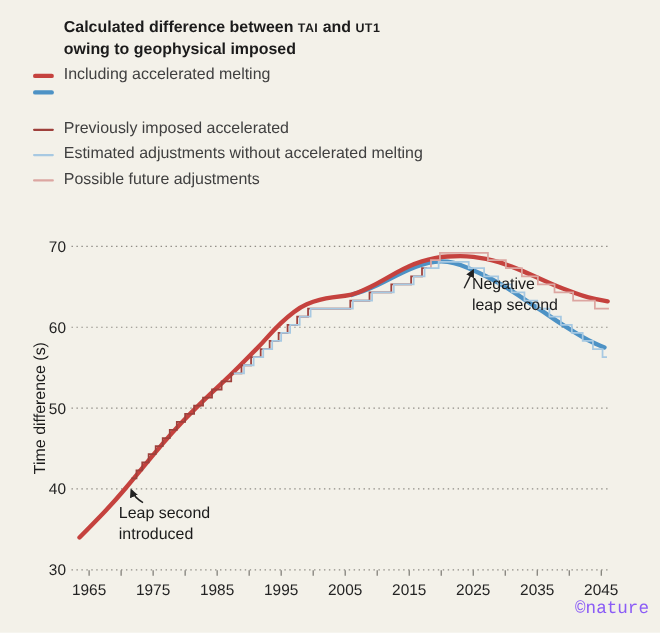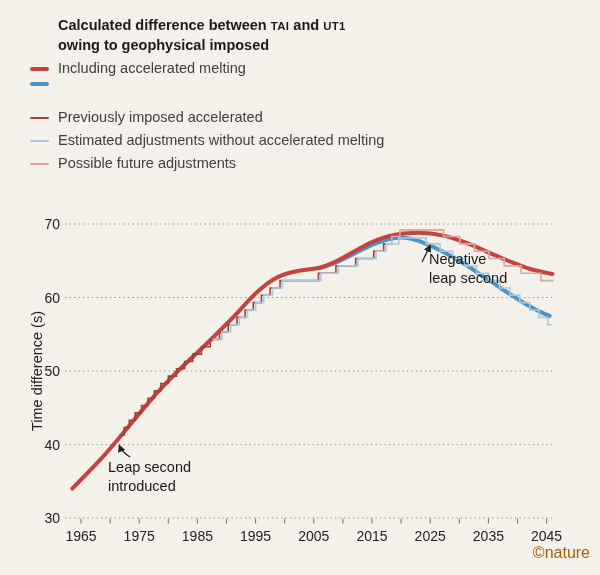--- a/index.html
+++ b/index.html
@@ -18,21 +18,21 @@
   .sc { font-size:0.78em; letter-spacing:0.4px; }
   #chart { position:absolute; left:0; top:0; }
   svg text { font-family:"Liberation Sans", sans-serif; font-size:14px; fill:#232323; }
   .ann { position:absolute; font-size:14.5px; line-height:19px; white-space:pre-line; color:#1b1b1b; }
   .ylab {
     position:absolute; left:37px; top:371px; transform:translate(-50%,-50%) rotate(-90deg);
     font-size:14.5px; color:#1b1b1b; white-space:nowrap;
   }
   .watermark {
     position:absolute; right:10px; top:544px;
-    font-family:Liberation Sans, sans-serif; font-size:16px; color:#a16207;
+    font-family:Liberation Mono, monospace; font-size:16px; color:#8b5cf6;
   }
 </style>
 </head>
 <body>
 
 <div class="stage" style="background: rgb(243, 241, 233);">
   <svg id="chart" width="600" height="575" viewBox="0 0 600 575">
       <defs>
         <marker id="ah" markerWidth="7" markerHeight="7" refX="4.5" refY="3" orient="auto">
           <path d="M0,0 L6,3 L0,6 Z" fill="#222222"></path>

